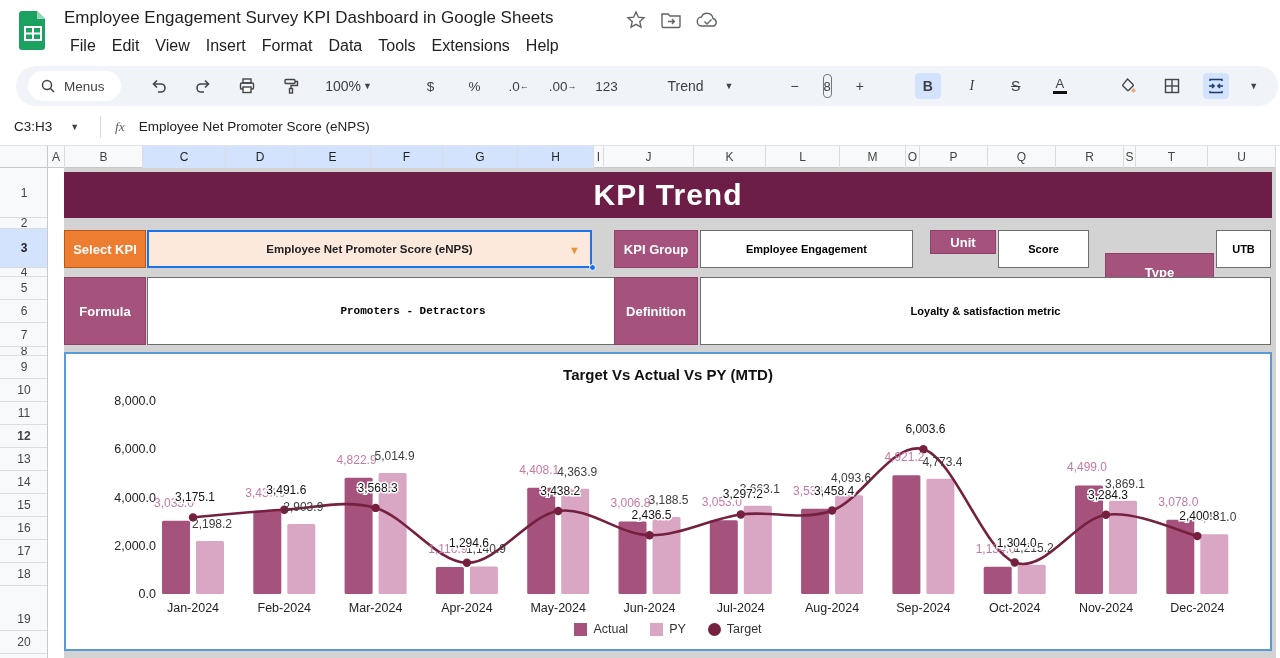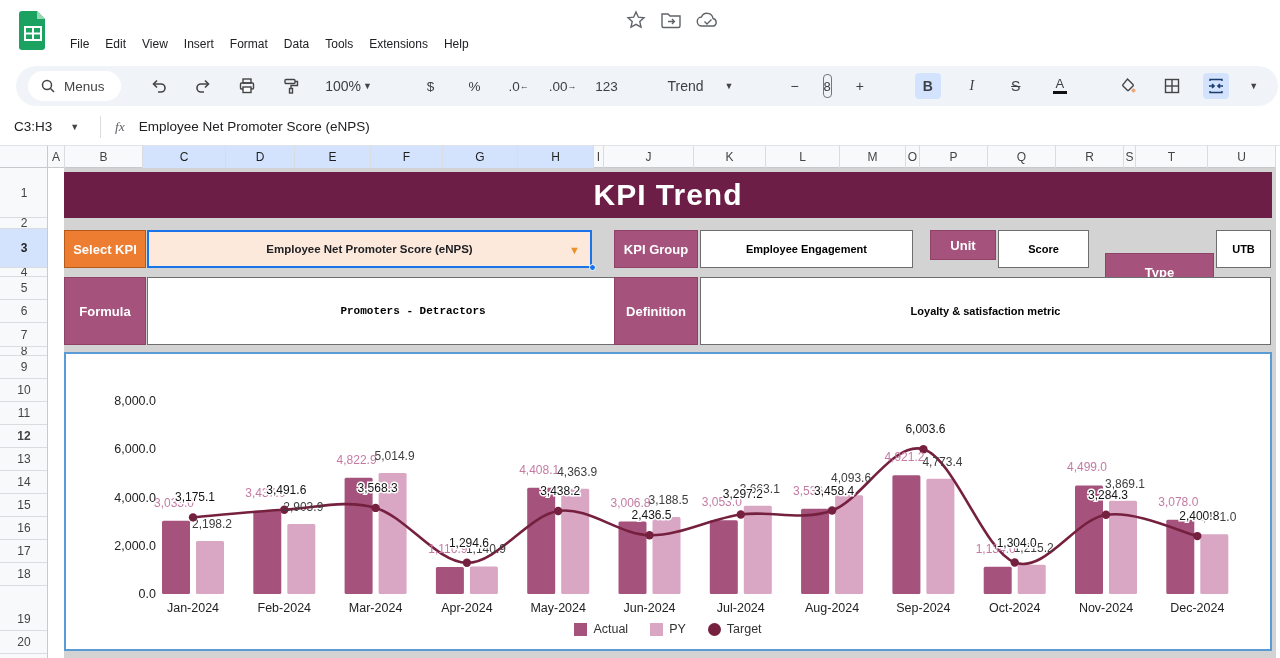--- a/index.html
+++ b/index.html
@@ -5,21 +5,21 @@
   * { margin:0; padding:0; box-sizing:border-box; }
   html,body { width:1280px; height:658px; overflow:hidden; background:#fff;
     font-family:"Liberation Sans", sans-serif; color:#202124; }
   .abs { position:absolute; }
 
   
   #titlebar { left:0; top:0; width:1280px; height:62px; background:#fff; }
   #sheets-logo { left:18px; top:10px; }
   #doc-title { left:64px; top:8px; font-size:17px; color:#1f1f1f; }
   #title-icons { left:626px; top:10px; display:flex; gap:14px; color:#444; }
-  #menubar { left:62px; top:34px; display:flex; font-size:12px; color:#202124; }
+  #menubar { left:62px; top:34px; display:flex; font-size:16px; color:#202124; }
   #menubar span { padding:3px 8px; border-radius:4px; cursor:default; }
 
   
   #toolbar { left:16px; top:66px; width:1262px; height:40px; background:#F0F4F9;
     border-radius:22px; display:flex; align-items:center; font-size:13.5px; color:#3c4043;gap:12px; }
   .tbtn { display:flex; align-items:center; justify-content:center; min-width:26px; height:26px;
      border-radius:4px; margin:0 3px; color:#3c4043; font-size:14px; }
   .tbtn.on { background:#D3E3FD; }
   .tdiv { width:1px; height:22px; background:#c4c7c5; margin:0 6px; }
   #menus-pill { display:flex; align-items:center; gap:8px; background:#fff; border-radius:16px;
@@ -67,21 +67,21 @@
   .valbox { background:#fff; display:flex; align-items:center; justify-content:center;
      color:#000; font-weight:bold; font-size:11px; border:1px solid #6e6e6e; }
   #select-kpi { left:64px; top:230px; width:82px; height:38px; border:1px solid #b55a1a; }
   #kpi-dropdown { left:147px; top:230px; width:445px; height:38px; border:2px solid #1A73E8;
      display:flex; align-items:center; justify-content:center; font-weight:bold; font-size:11.5px; }
   #dd-caret { right:10px; top:12px; position:absolute; color:#E8912D; font-size:11px; }
   #sel-handle { left:589px; top:264px; width:7px; height:7px; background:#1A73E8;
      border:1px solid #fff; border-radius:50%; }
   #kpi-group-lbl { left:614px; top:230px; width:84px; height:38px; }
   #kpi-group-val { left:700px; top:230px; width:213px; height:38px; }
-  #unit-lbl { left:930px; top:230px; width:66px; height:30px; }
+  #unit-lbl { left:930px; top:230px; width:66px; height:24px; }
   #unit-val { left:998px; top:230px; width:91px; height:38px; }
   #type-lbl { left:1105px; top:230px; width:109px; height:38px;margin-top:23px; }
   #type-val { left:1216px; top:230px; width:55px; height:38px; }
   #formula-lbl { left:64px; top:277px; width:82px; height:68px; }
   #formula-val { left:147px; top:277px; width:532px; height:68px;font-family:Liberation Mono, monospace; }
   #definition-lbl { left:614px; top:277px; width:84px; height:68px; }
   #definition-val { left:700px; top:277px; width:571px; height:68px; }
 
   
   #chart-panel { left:64px; top:352px; width:1208px; height:299px; background:#fff;
@@ -102,20 +102,21 @@
 <body>
 
 <div id="titlebar" class="abs">
   <svg id="sheets-logo" class="abs ic" width="30" height="40" viewBox="0 0 30 40">
     <path d="M4 1 h15 l8 8 v28 a3 3 0 0 1 -3 3 H4 a3 3 0 0 1 -3 -3 V4 a3 3 0 0 1 3-3z" fill="#1BA261"></path>
     <path d="M19 1 l8 8 h-8z" fill="#98d7b5"></path>
     <rect x="7" y="17" width="16" height="13" fill="none" stroke="#fff" stroke-width="2"></rect>
     <line x1="7" y1="23.5" x2="23" y2="23.5" stroke="#fff" stroke-width="2"></line>
     <line x1="15" y1="17" x2="15" y2="30" stroke="#fff" stroke-width="2"></line>
   </svg>
+  <div id="doc-title" class="abs">Employee Engagement Survey KPI Dashboard in Google Sheets</div>
   <div id="title-icons" class="abs">
     <svg class="ic" width="20" height="20" viewBox="0 0 20 20">
         <path d="M10 2 l2.4 5.2 5.6.6-4.2 3.8 1.2 5.6L10 14.4 5 17.2l1.2-5.6L2 7.8l5.6-.6z" fill="none" stroke="#5f6368" stroke-width="1.4"></path>
       </svg>
     <svg class="ic" width="22" height="20" viewBox="0 0 22 20">
         <path d="M2 4 h6 l2 2 h10 v10 a1.5 1.5 0 0 1 -1.5 1.5 h-15 A1.5 1.5 0 0 1 2 16z" fill="none" stroke="#5f6368" stroke-width="1.4"></path>
         <path d="M8 11.5 h6 M12 9 l2.4 2.5 L12 14" fill="none" stroke="#5f6368" stroke-width="1.4"></path>
       </svg>
     <svg class="ic" width="24" height="20" viewBox="0 0 24 20">
         <path d="M6 16 a4.5 4.5 0 0 1 -.5-9 A6 6 0 0 1 17 8.5 a4 4 0 0 1 1 7.5z" fill="none" stroke="#5f6368" stroke-width="1.4"></path>
@@ -350,20 +351,21 @@
 <div id="unit-val" class="abs valbox">Score</div>
 <div id="type-lbl" class="abs lblbox" style="background-color: rgb(165, 83, 125);">Type</div>
 <div id="type-val" class="abs valbox">UTB</div>
 
 <div id="formula-lbl" class="abs lblbox" style="background-color: rgb(165, 83, 125);">Formula</div>
 <div id="formula-val" class="abs valbox">Promoters - Detractors</div>
 <div id="definition-lbl" class="abs lblbox" style="background-color: rgb(165, 83, 125);">Definition</div>
 <div id="definition-val" class="abs valbox">Loyalty &amp; satisfaction metric</div>
 
 <div id="chart-panel" class="abs">
+  <div id="chart-title">Target Vs Actual Vs PY (MTD)</div>
   <svg id="chart-svg" width="1204" height="295" viewBox="0 0 1204 295">
       <text x="90" y="244" text-anchor="end" class="ytick">0.0</text>
       <text x="90" y="195.75" text-anchor="end" class="ytick">2,000.0</text>
       <text x="90" y="147.5" text-anchor="end" class="ytick">4,000.0</text>
       <text x="90" y="99.25" text-anchor="end" class="ytick">6,000.0</text>
       <text x="90" y="51" text-anchor="end" class="ytick">8,000.0</text>
       <text x="127" y="258" text-anchor="middle" class="xtick">Jan-2024</text>
       <rect x="96" y="166.82887499999998" width="28" height="73.17112500000002" rx="1.5" fill="#A5537D"></rect>
       <rect x="130" y="186.968425" width="28" height="53.031575000000004" rx="1.5" fill="#D9A6C3"></rect>
       <text x="218.3" y="258" text-anchor="middle" class="xtick">Feb-2024</text>

